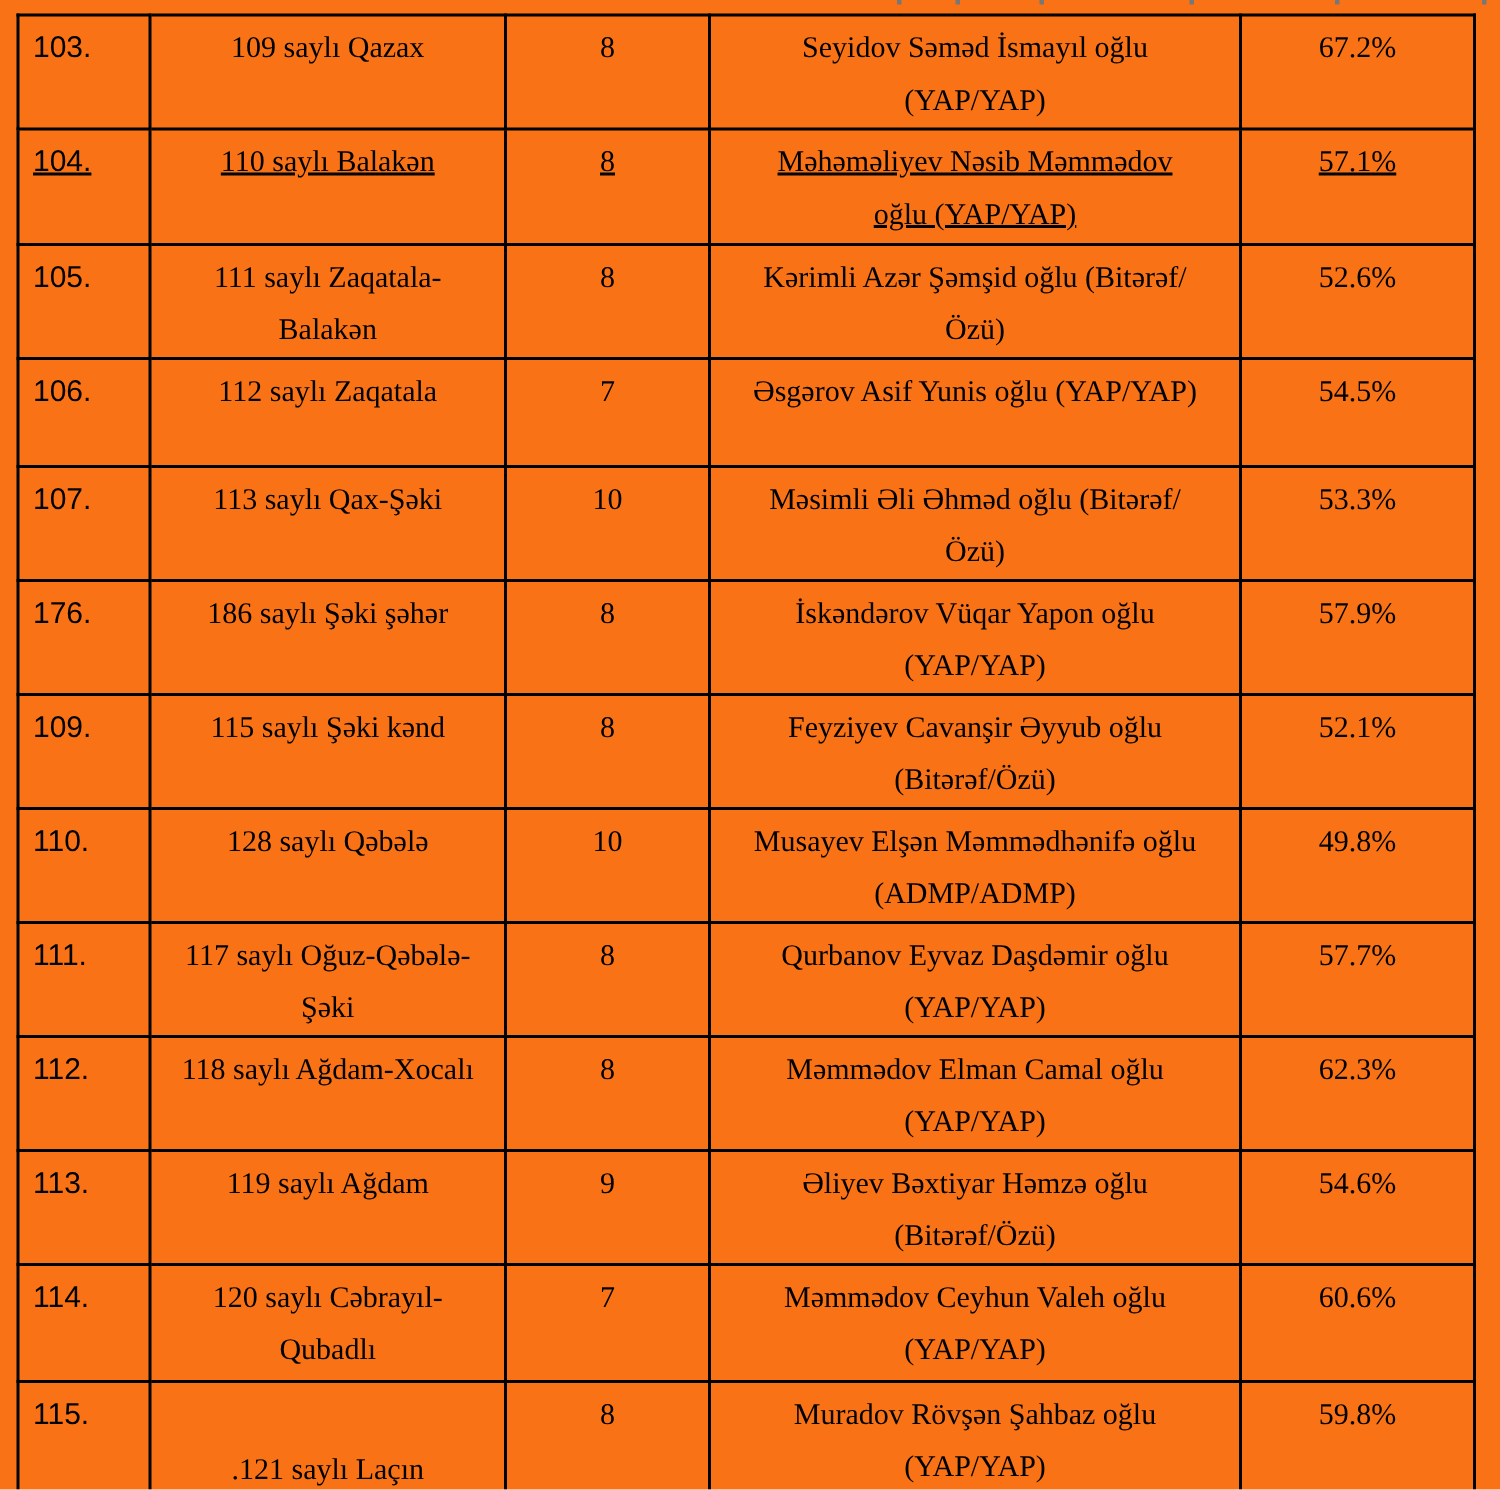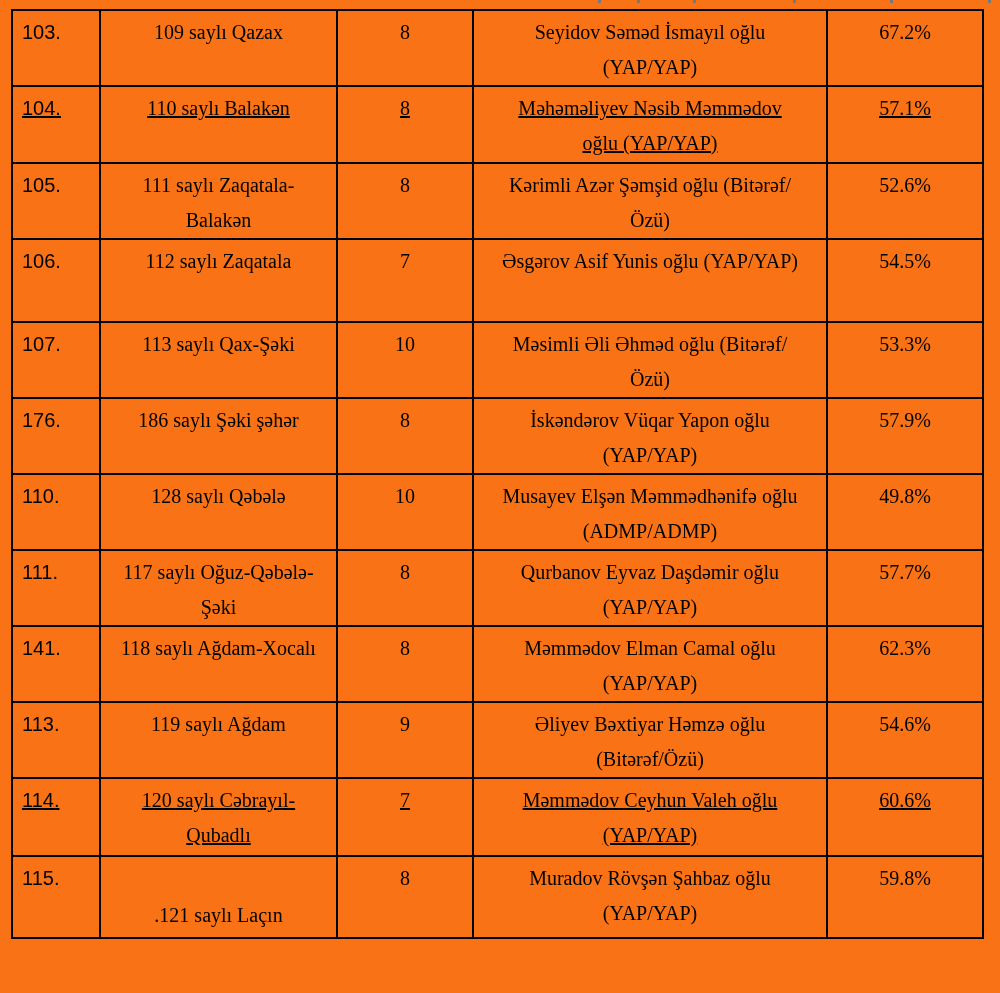--- a/index.html
+++ b/index.html
@@ -92,21 +92,21 @@
         </tr>
         <tr style="height: 74px; border-radius: 11px;">
           <td class="c-num">105.</td>
           <td class="c-district">111 saylı Zaqatala-
 Balakən</td>
           <td class="c-count">8</td>
           <td class="c-winner">Kərimli Azər Şəmşid oğlu (Bitərəf/
 Özü)</td>
           <td class="c-percent">52.6%</td>
         </tr>
-        <tr style="height: 83px;">
+        <tr style="height: 72px;">
           <td class="c-num">106.</td>
           <td class="c-district">112 saylı Zaqatala</td>
           <td class="c-count">7</td>
           <td class="c-winner">Əsgərov Asif Yunis oğlu (YAP/YAP)</td>
           <td class="c-percent">54.5%</td>
         </tr>
         <tr style="height: 76px;">
           <td class="c-num">107.</td>
           <td class="c-district">113 saylı Qax-Şəki</td>
           <td class="c-count">10</td>
@@ -116,53 +116,61 @@
         </tr>
         <tr style="height: 73px;">
           <td class="c-num">176.</td>
           <td class="c-district">186 saylı Şəki şəhər</td>
           <td class="c-count">8</td>
           <td class="c-winner">İskəndərov Vüqar Yapon oğlu
 (YAP/YAP)</td>
           <td class="c-percent">57.9%</td>
         </tr>
         <tr style="height: 75px;">
+          <td class="c-num">109.</td>
+          <td class="c-district">115 saylı Şəki kənd</td>
+          <td class="c-count">8</td>
+          <td class="c-winner">Feyziyev Cavanşir Əyyub oğlu
+(Bitərəf/Özü)</td>
+          <td class="c-percent">52.1%</td>
+        </tr>
+        <tr style="height: 75px;">
           <td class="c-num">110.</td>
           <td class="c-district">128 saylı Qəbələ</td>
           <td class="c-count">10</td>
           <td class="c-winner">Musayev Elşən Məmmədhənifə oğlu
 (ADMP/ADMP)</td>
           <td class="c-percent">49.8%</td>
         </tr>
         <tr style="height: 74px; padding-left: 21px;">
           <td class="c-num">111.</td>
           <td class="c-district">117 saylı Oğuz-Qəbələ-
 Şəki</td>
           <td class="c-count">8</td>
           <td class="c-winner">Qurbanov Eyvaz Daşdəmir oğlu
 (YAP/YAP)</td>
           <td class="c-percent">57.7%</td>
         </tr>
         <tr style="height: 73px;">
-          <td class="c-num">141.</td>
+          <td class="c-num">112.</td>
           <td class="c-district">118 saylı Ağdam-Xocalı</td>
           <td class="c-count">8</td>
           <td class="c-winner">Məmmədov Elman Camal oğlu
 (YAP/YAP)</td>
           <td class="c-percent">62.3%</td>
         </tr>
         <tr style="height: 75px;">
           <td class="c-num">113.</td>
           <td class="c-district">119 saylı Ağdam</td>
           <td class="c-count">9</td>
           <td class="c-winner">Əliyev Bəxtiyar Həmzə oğlu
 (Bitərəf/Özü)</td>
           <td class="c-percent">54.6%</td>
         </tr>
-        <tr style="height: 78px; text-decoration: underline;">
+        <tr style="height: 78px;">
           <td class="c-num">114.</td>
           <td class="c-district">120 saylı Cəbrayıl-
 Qubadlı</td>
           <td class="c-count">7</td>
           <td class="c-winner">Məmmədov Ceyhun Valeh oğlu
 (YAP/YAP)</td>
           <td class="c-percent">60.6%</td>
         </tr>
         <tr style="height: 82px;">
           <td class="c-num">115.</td>

